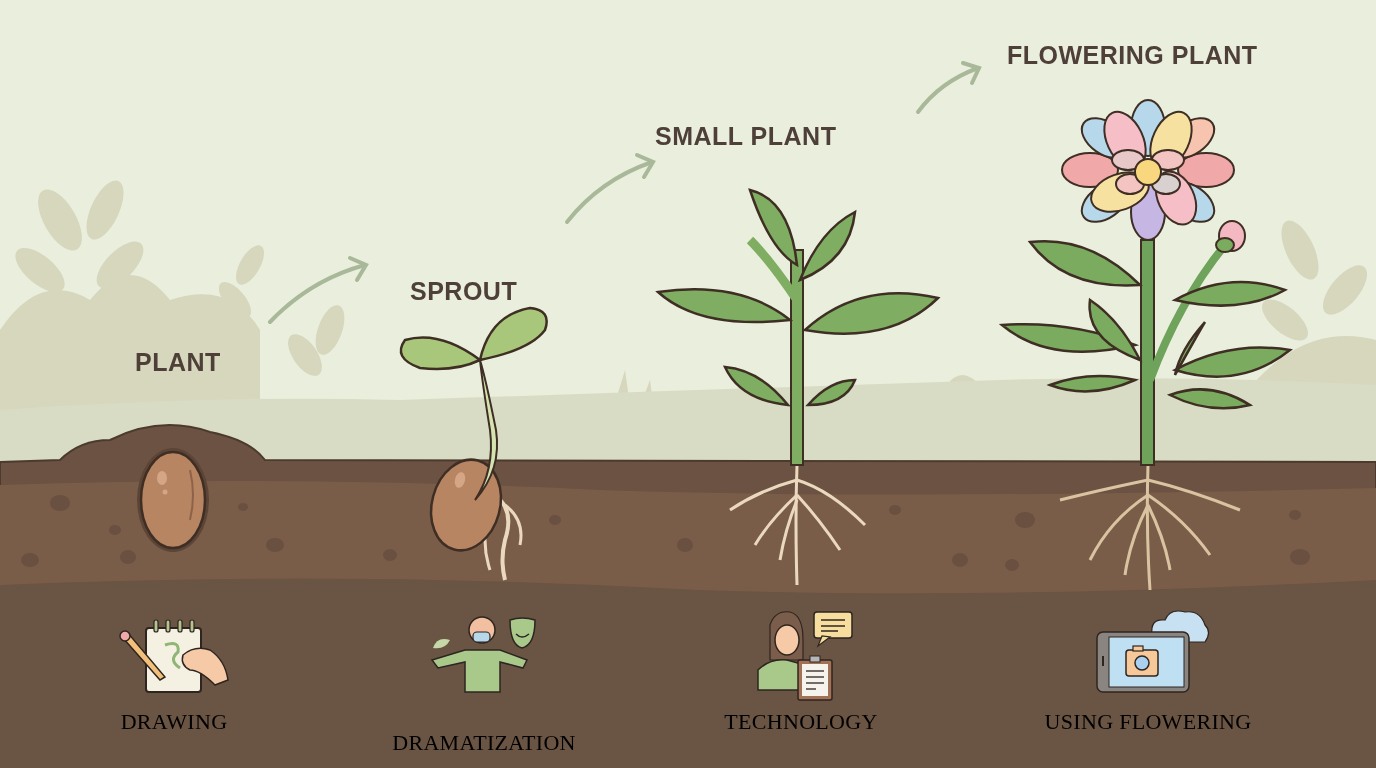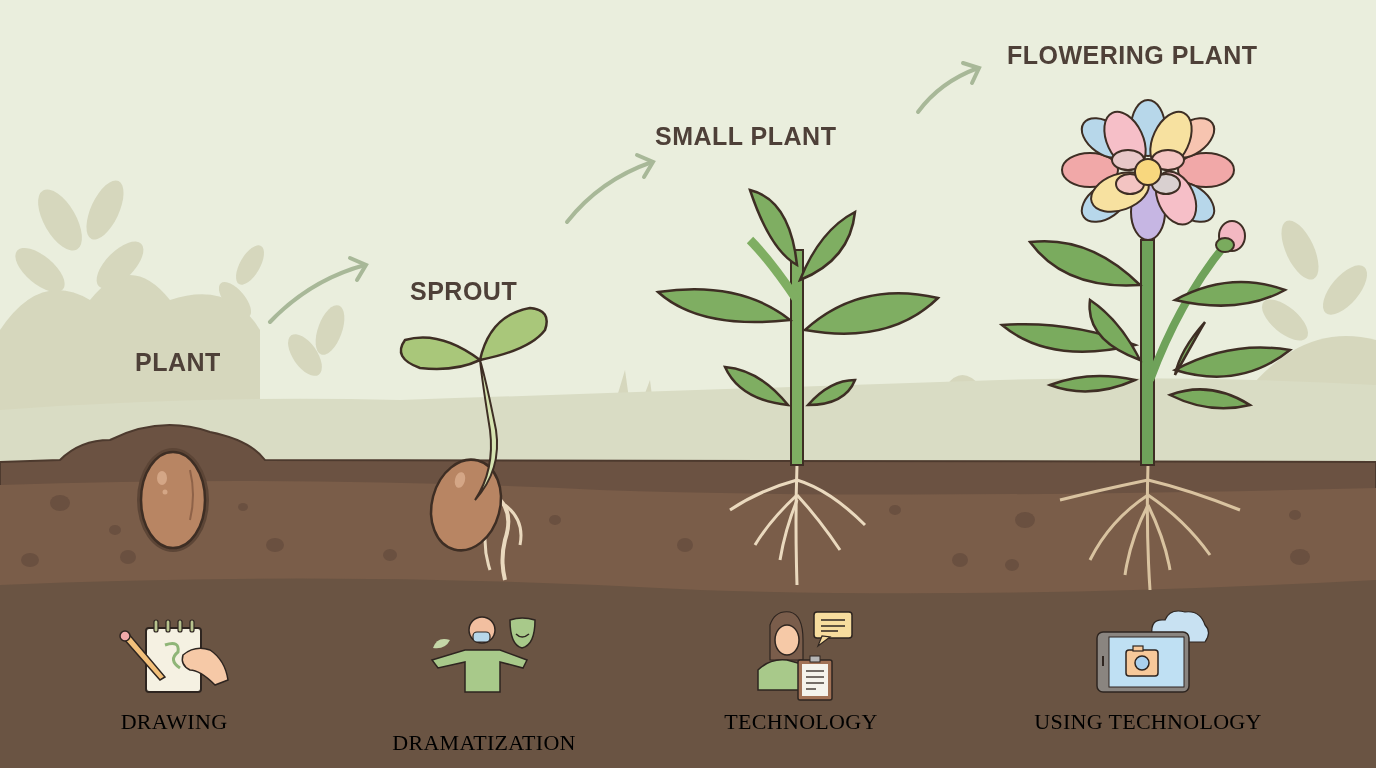--- a/index.html
+++ b/index.html
@@ -204,13 +204,13 @@
 </svg>
 
 <div class="stage-label" style="left:135px;top:348px;">PLANT</div>
 <div class="stage-label" style="left:410px;top:233px;margin-top:44px;">SPROUT</div>
 <div class="stage-label" style="left:655px;top:122px;">SMALL PLANT</div>
 <div class="stage-label" style="left:1007px;top:41px;">FLOWERING PLANT</div>
 
 <div class="method-label" style="left:174px;top:709px;">DRAWING</div>
 <div class="method-label" style="left:484px;top:730px;">DRAMATIZATION</div>
 <div class="method-label" style="left:801px;top:709px;">TECHNOLOGY</div>
-<div class="method-label" style="left:1148px;top:709px;">USING TECHNOLOGY</div>
+<div class="method-label" style="left:1148px;top:709px;">USING FLOWERING</div>
 
 </body></html>

